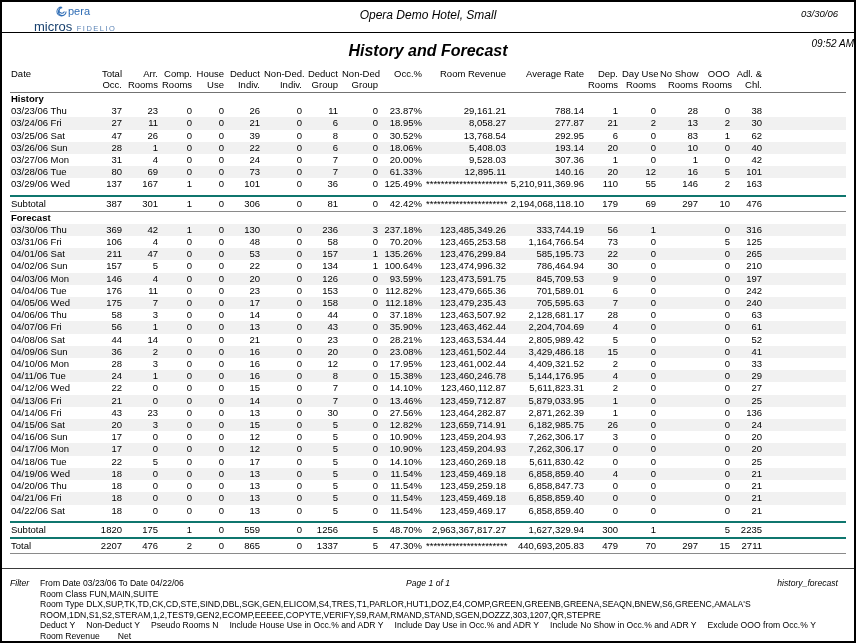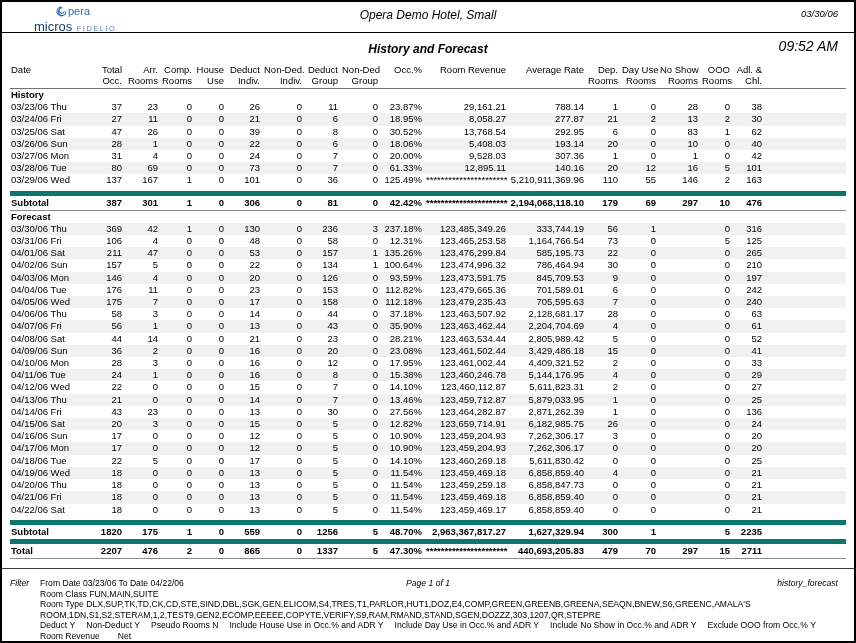--- a/index.html
+++ b/index.html
@@ -12,34 +12,34 @@
   .hdr { position:relative; height:30px; }
   .logo { position:absolute; left:24px; top:3px; }
   .logo .row1 { display:flex; align-items:center; margin-left:30px; color:var(--brand-opera-blue); font-size:11px; }
   .logo .row1 .swirl { width:11px; height:11px; margin-right:1px; }
   .logo .row2 { margin-left:8px; margin-top:0px; }
   .logo .micros { color:var(--brand-micros-navy); font-weight:normal; font-size:13px; }
   .logo .fidelio { color:var(--brand-fidelio-blue); font-size:7.5px; letter-spacing:1.5px; }
   .hotel { position:absolute; left:0; right:0; top:6px; text-align:center; font-style:italic; font-size:12px; }
   .rdate { position:absolute; right:16px; top:6px; font-style:italic; font-size:9.5px; }
   .hdr-rule { border:0; border-top:1px solid #000; margin:0; }
-  .rtime { position:absolute; right:16px; top:36px; font-style:italic; font-size:14px; }
-  .rtitle { text-align:center; font-weight:bold; font-style:italic; font-size:12px; margin-top:9px; }
+  .rtime { position:absolute; right:0; top:36px; font-style:italic; font-size:10px; }
+  .rtitle { text-align:center; font-weight:bold; font-style:italic; font-size:16px; margin-top:9px; }
   
   table.rep { border-collapse:collapse; table-layout:fixed; width:836px; margin:8px 8px 0 8px; font-size:9.5px; }
   table.rep th, table.rep td {
     padding:0 2px; white-space:nowrap; overflow:hidden;
     text-align:right; font-weight:normal; vertical-align:top;
   }
   table.rep th { line-height:11px; border-bottom:1px solid #737373; padding-bottom:2px; }
   table.rep td { line-height:12.2px; }
   table.rep th.c0, table.rep td.c0 { text-align:left; padding-left:1px; }
   tr.alt td { background:var(--row-stripe); }
   tr.section-label td { font-weight:bold; text-align:left; }
-  tr.subtotal td, tr.total td { font-weight:bold; border-top:5px solid #0f766e; border-bottom:1px solid #8a8a8a; line-height:14px; }
+  tr.subtotal td, tr.total td { font-weight:normal; border-top:2px solid #0f766e; border-bottom:1px solid #8a8a8a; line-height:14px; }
   tr.sp td { height:4px; background:#fff !important; border:0; }
   
   .footer-rule { position:absolute; left:0; right:0; top:566px; border:0; border-top:1px solid #3a3a3a; margin:0; }
   .footer { position:absolute; top:576px; left:8px; right:8px; font-size:8.6px; line-height:10.6px; }
   .footer .frow1 { position:relative; }
   .filter { position:absolute; left:0; top:0; font-style:italic; }
   .fbody { margin-left:30px; }
   .fromto span { margin-right:2px; }
   .page-num { position:absolute; left:50%; transform:translateX(-50%); top:0; font-style:italic; }
   .report-id { position:absolute; right:8px; top:0; font-style:italic; }
@@ -390,21 +390,21 @@
         <tr>
           <td class="c0">03/31/06 Fri</td>
           <td class="c1">106</td>
           <td class="c2">4</td>
           <td class="c3">0</td>
           <td class="c4">0</td>
           <td class="c5">48</td>
           <td class="c6">0</td>
           <td class="c7">58</td>
           <td class="c8">0</td>
-          <td class="c9">12.31%</td>
+          <td class="c9">70.20%</td>
           <td class="c10">123,465,253.58</td>
           <td class="c11">1,164,766.54</td>
           <td class="c12">73</td>
           <td class="c13">0</td>
           <td class="c14"></td>
           <td class="c15">5</td>
           <td class="c16">125</td>
           <td class="c17"></td>
         </tr>
         <tr class="alt">
@@ -641,21 +641,21 @@
           <td class="c10">123,460,112.87</td>
           <td class="c11">5,611,823.31</td>
           <td class="c12">2</td>
           <td class="c13">0</td>
           <td class="c14"></td>
           <td class="c15">0</td>
           <td class="c16">27</td>
           <td class="c17"></td>
         </tr>
         <tr class="alt">
-          <td class="c0">04/13/06 Thu</td>
+          <td class="c0">04/13/06 Fri</td>
           <td class="c1">21</td>
           <td class="c2">0</td>
           <td class="c3">0</td>
           <td class="c4">0</td>
           <td class="c5">14</td>
           <td class="c6">0</td>
           <td class="c7">7</td>
           <td class="c8">0</td>
           <td class="c9">13.46%</td>
           <td class="c10">123,459,712.87</td>

